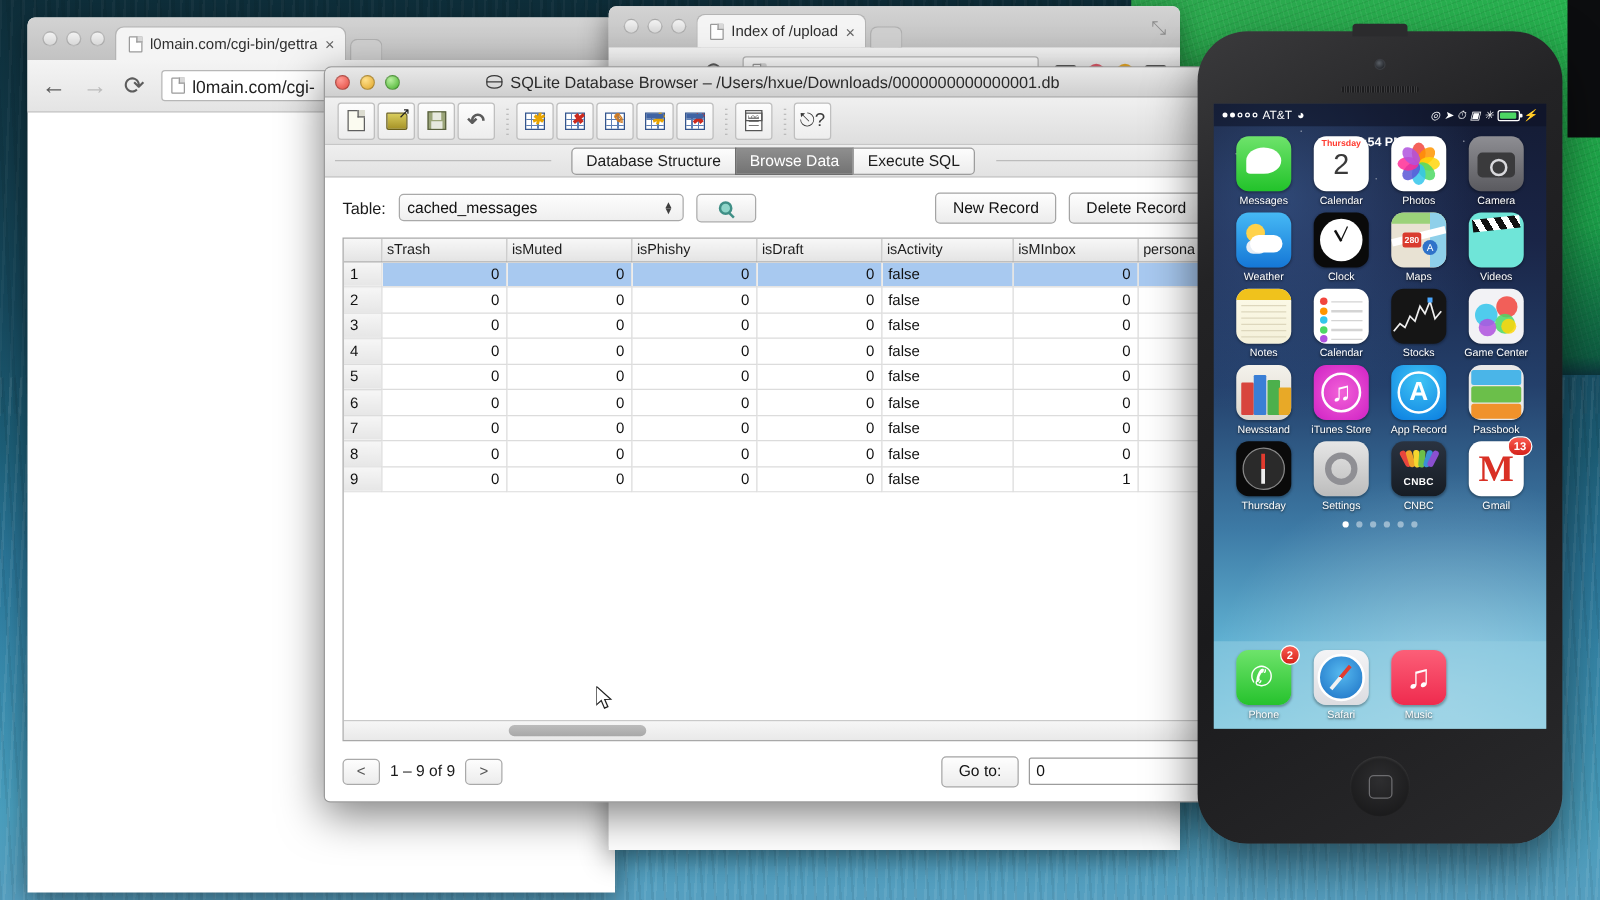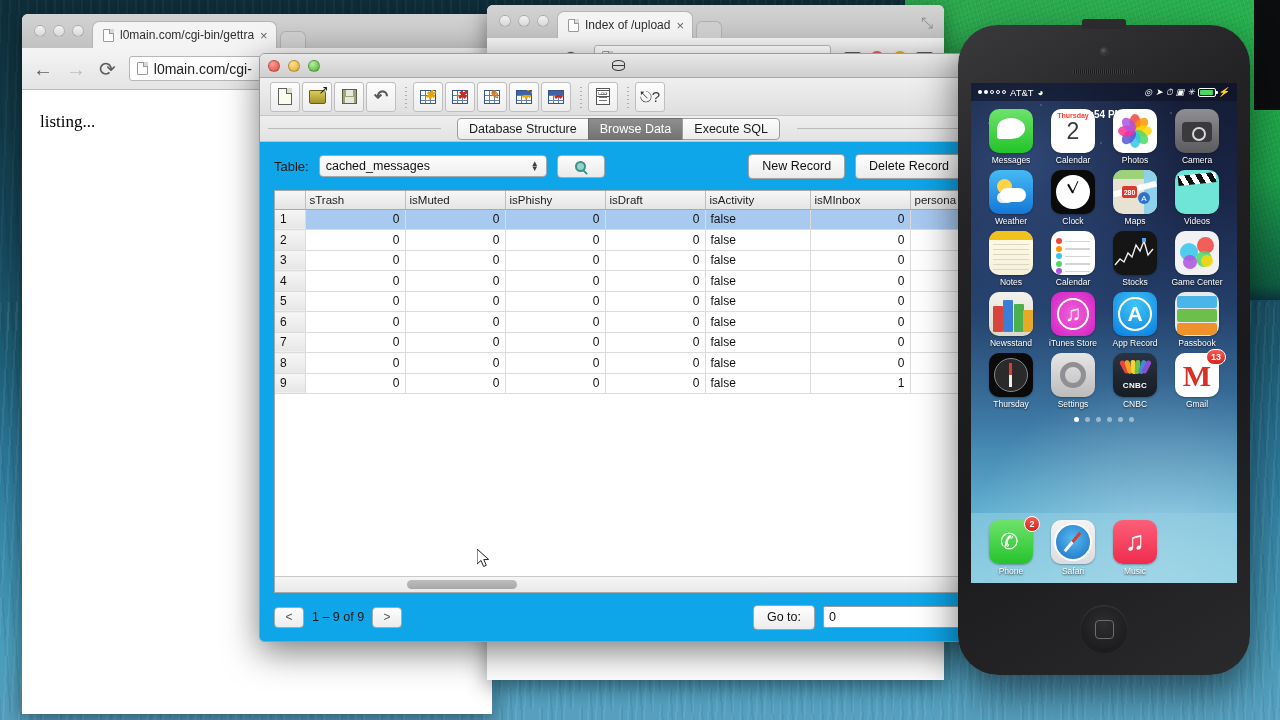--- a/index.html
+++ b/index.html
@@ -189,21 +189,21 @@
   .sq-tabs:after{ right:8px; left:calc(50% + 178px); }
   .sq-tab{
     height:22px;padding:0 11px;display:flex;align-items:center;font-size:12.5px;
     border:1px solid #9d9d9d;background:linear-gradient(#fdfdfd,#ececec);color:#1c1c1c;
     cursor:pointer;margin-left:-1px;
   }
   .sq-tab:first-child{ border-radius:4px 0 0 4px; margin-left:0;}
   .sq-tab:last-child{ border-radius:0 4px 4px 0;text-align:center;}
   .sq-tab.active{ background:linear-gradient(#8e8e8e,#737373); color:#fff; border-color:#6d6d6d;}
 
-  .sq-content{ flex:1; display:flex; flex-direction:column; padding:0 14px; background:#0ea5e9;}
+  .sq-content{ flex:1; display:flex; flex-direction:column; padding:0 14px; background:#ffffff;}
   .sq-row1{ height:48px; display:flex; align-items:center; gap:10px; }
   .lbl{ font-size:13px; color:#1b1b1b; }
   .select{
     width:228px;height:22px;background:linear-gradient(#fdfdfd,#efefef);
     border:1px solid #a9a9a9;border-radius:4px;display:flex;align-items:center;
     padding:0 6px;font-size:12.5px;color:#111;position:relative;cursor:pointer;
   }
   .select .arrows{ position:absolute;right:7px;display:flex;flex-direction:column;
     line-height:5px;font-size:8px;color:#3f3f3f;}
   .icon-btn{
@@ -486,23 +486,20 @@
   </div>
   <div class="chrome-toolbar">
     <span class="nav-btn">←</span>
     <span class="nav-btn dim">→</span>
     <span class="nav-btn">⟳</span>
     <div class="omnibox">
       <span class="page-glyph"></span>
       <span>l0main.com/cgi-</span>
     </div>
   </div>
-  <div class="chrome-body">
-    <div class="page-text">listing...</div>
-  </div>
 </div>
 
 <div class="chrome-win" id="chrome2">
   <div class="chrome-tabstrip">
     <div class="traffic">
       <div class="tl"></div>
       <div class="tl"></div>
       <div class="tl"></div>
     </div>
     <div class="chrome-tab">
@@ -532,20 +529,21 @@
 
 <div id="sqlite">
   <div class="sq-titlebar">
     <div class="sq-traffic">
       <div class="sq-tl tl-red"></div>
       <div class="sq-tl tl-yel"></div>
       <div class="sq-tl tl-grn"></div>
     </div>
     <div class="sq-title">
       <span class="db-ico"></span>
+      <span>SQLite Database Browser – /Users/hxue/Downloads/0000000000000001.db</span>
     </div>
   </div>
 
   <div class="sq-toolbar">
     <div class="tb-btn">
         <span class="ic-doc"></span>
       </div>
     <div class="tb-btn">
         <span class="ic-folder"></span>
       </div>

